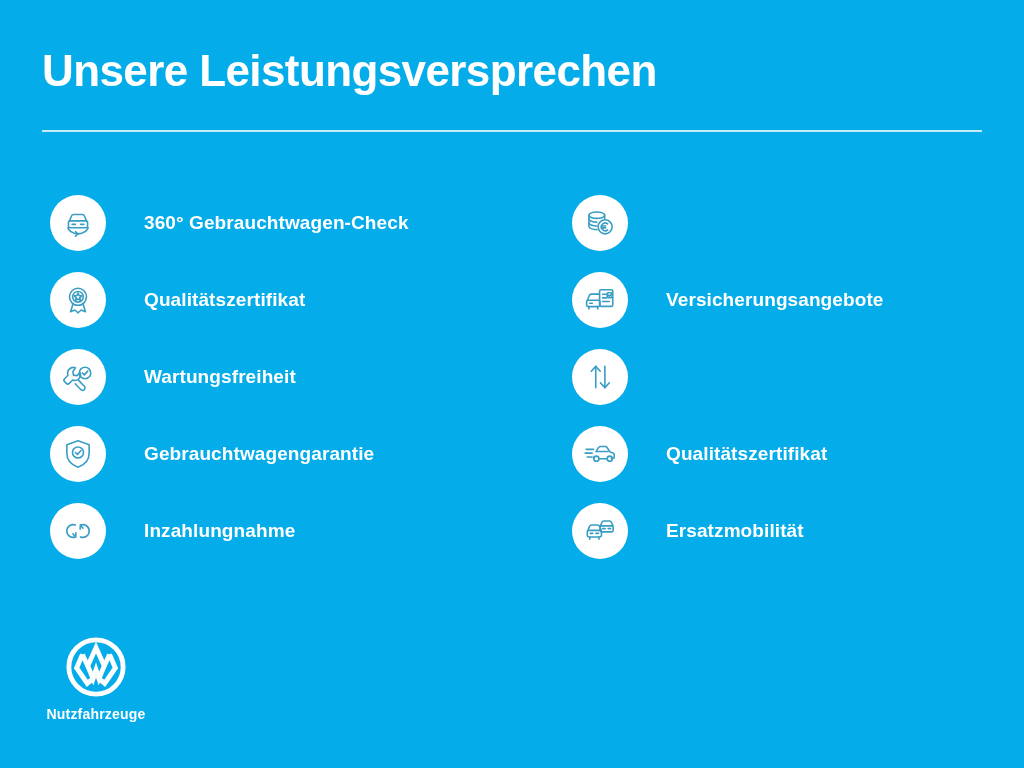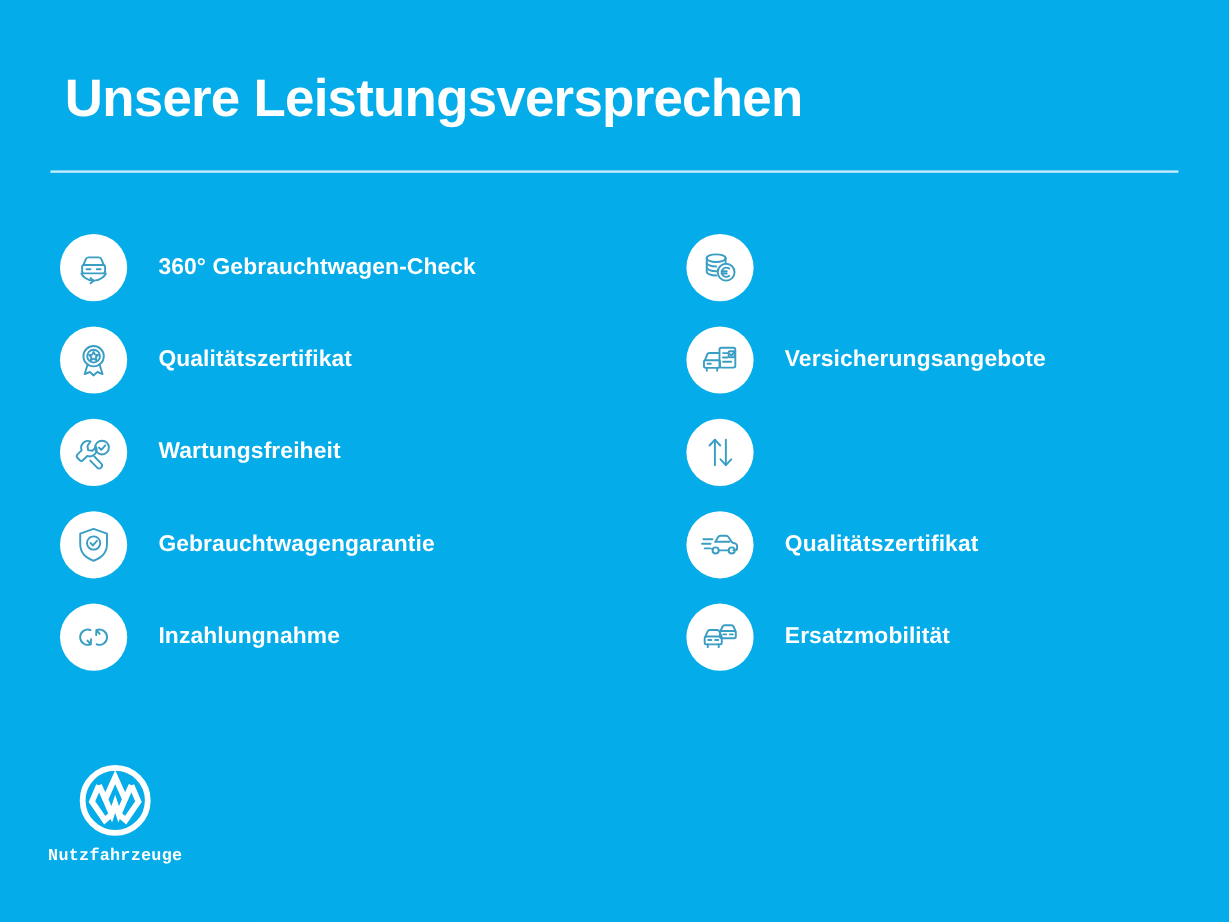--- a/index.html
+++ b/index.html
@@ -25,21 +25,21 @@
   }
 
   
   .header {
     position: absolute;
     left: 42px;
     top: 48px;
     width: 940px;
   }
   .page-title {
-    margin: 12px;
+    margin: 0;
     font-size: 44px;
     line-height: 1.05;
     font-weight: 700;
     letter-spacing: -0.6px;
     color: #ffffff;
     white-space: nowrap;
   }
   .title-divider {
     margin-top: 36px;
     width: 940px;
@@ -89,21 +89,21 @@
   }
   .feature-icon svg * {
     stroke: #3a9dc4;
     fill: none;
     stroke-width: 1.6;
     stroke-linecap: round;
     stroke-linejoin: round;
     vector-effect: non-scaling-stroke;
   }
   .feature-label {
-    margin-left: 26px;
+    margin-left: 38px;
     font-size: 19px;
     font-weight: 700;
     color: #ffffff;
     letter-spacing: 0.1px;
     white-space: nowrap;
   }
 
   
   .brand {
     position: absolute;
@@ -111,21 +111,20 @@
     top: 636px;
     display: flex;
     flex-direction: row;
     align-items: flex-start;
   }
   .brand-mark {
     width: 112px;
     display: flex;
     flex-direction: column;
     align-items: center;
-    font-family: Liberation Mono, monospace;
   }
   .vw-logo {
     width: 62px;
     height: 62px;
     display: block;
   }
   .vw-logo circle,
   .vw-logo path {
     stroke: #ffffff;
     fill: none;

